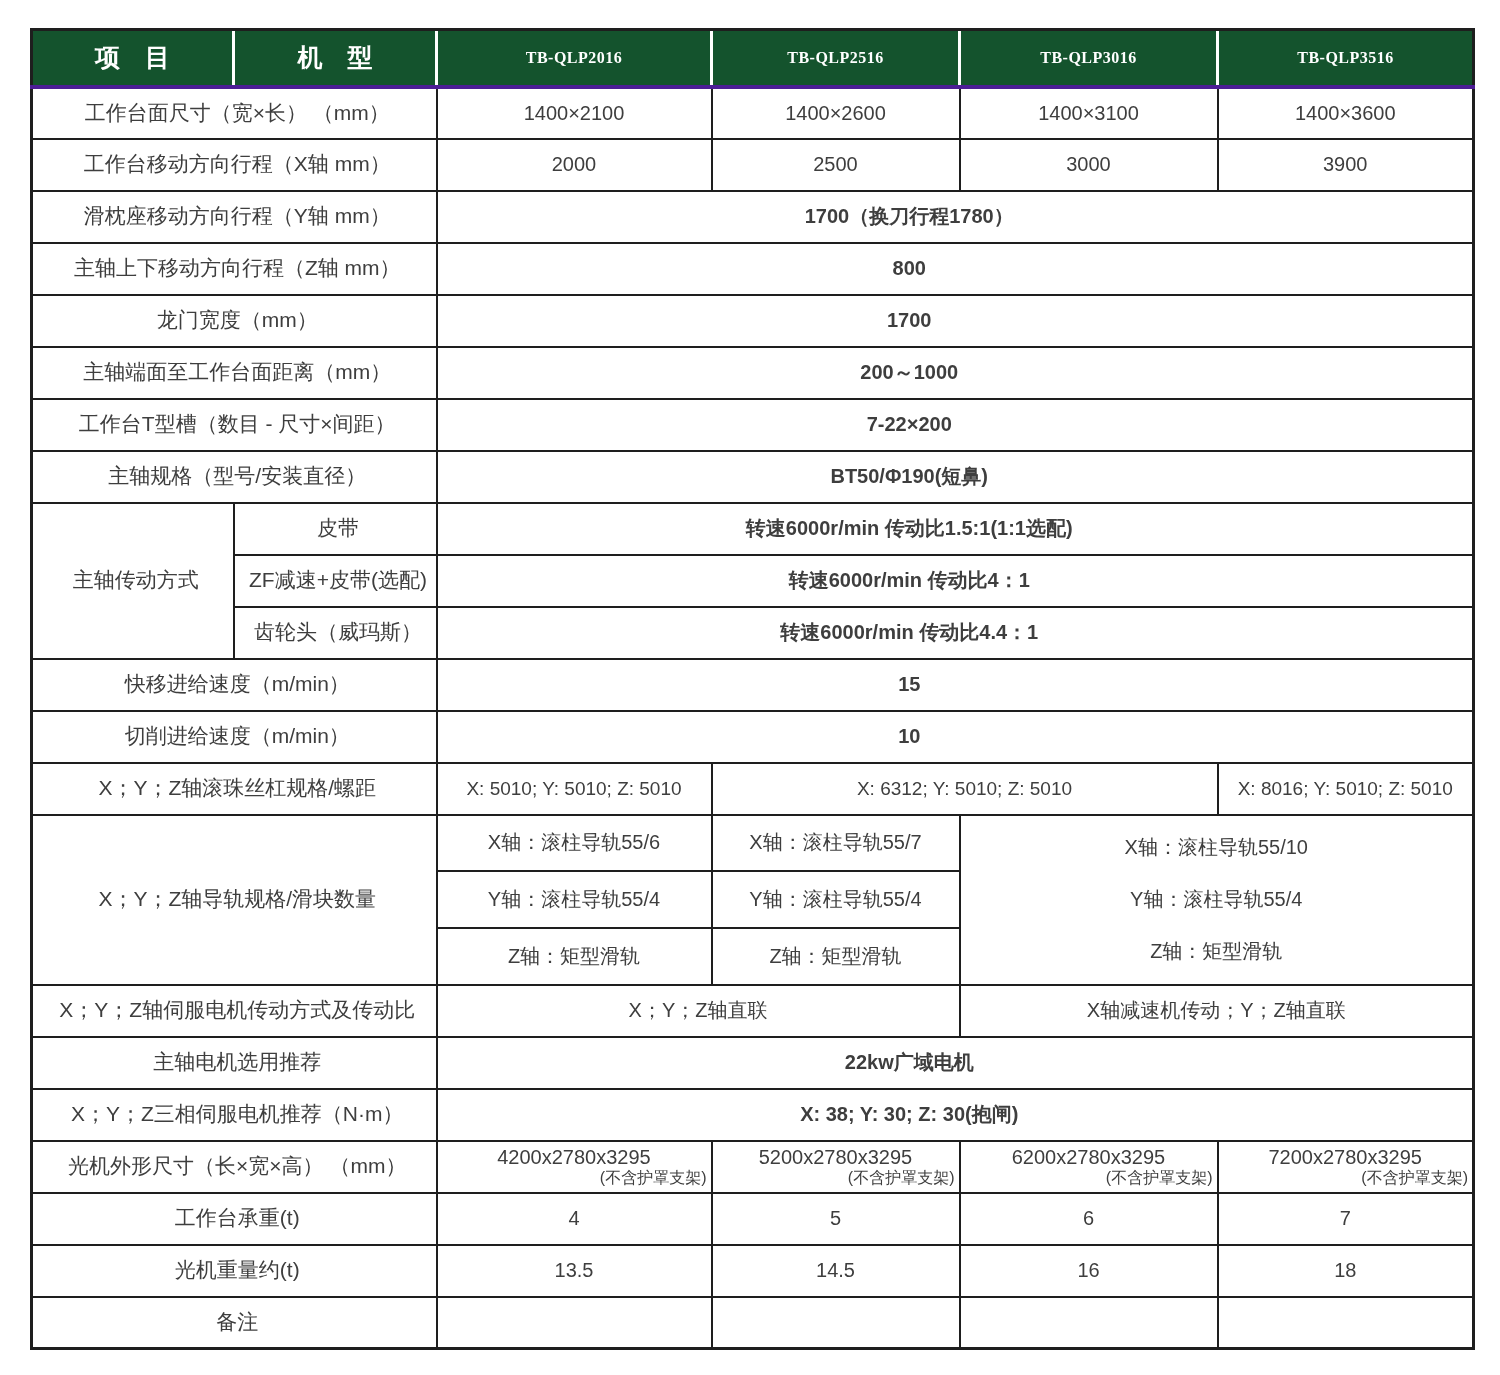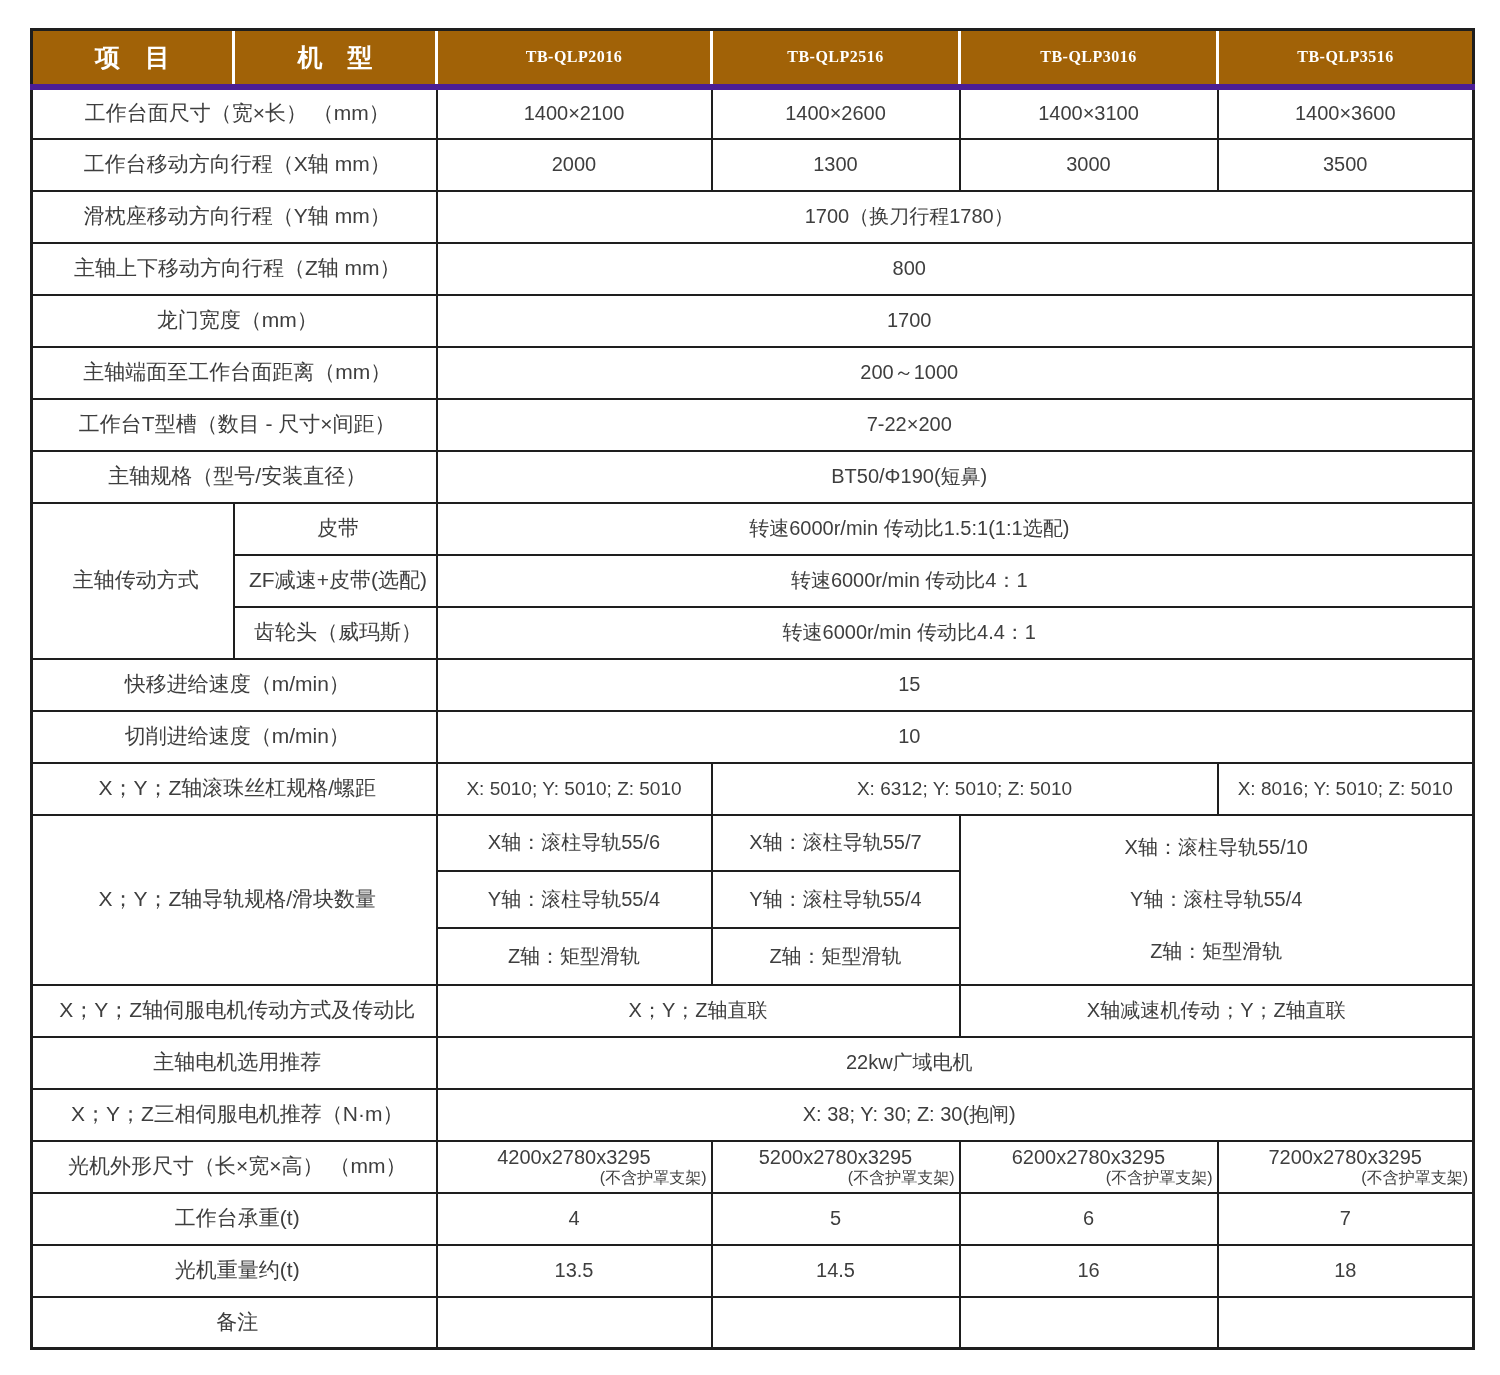--- a/index.html
+++ b/index.html
@@ -23,39 +23,39 @@
     vertical-align:middle;
     font-size:20px;
     line-height:1.25;
     padding:0 4px;
     overflow:hidden;
     white-space:nowrap;
   }
   thead tr{height:57px;}
   tbody tr{height:52px;}
   td.hdr{
-    background:#a16207;
+    background:#14532d;
     color:#ffffff;
     font-weight:bold;
     font-size:25px;
     border-top:3px solid #1e1e1e;
-    border-bottom:6px solid #4c1d95;
+    border-bottom:4px solid #4c1d95;
   }
   td.hdr + td.hdr{border-left:3px solid #ffffff;}
   td.model{
     font-family:"Liberation Serif","DejaVu Serif",serif;
     font-size:16px;
     letter-spacing:0.5px;
   }
   td.lbl{
     text-align:center;
     padding-left:10px;
     font-size:21px;
   }
-  td.mfull{padding-right:95px;} 
+  td.mfull{padding-right:95px;font-weight:bold;} 
   td.bs{font-size:19px;padding:8px 2px;}
   td.railmerge{padding:6px;}
   .railline{
     height:52px;
     display:flex;align-items:center;justify-content:center;
   }
   .dim-main{font-size:20px;line-height:1.15;}
   .dim-note{font-size:16px;line-height:1.1;text-align:right;}
 </style>
 </head>
@@ -85,23 +85,23 @@
       <tr>
         <td class="lbl" colspan="2">工作台面尺寸（宽×长） （mm）</td>
         <td>1400×2100</td>
         <td>1400×2600</td>
         <td>1400×3100</td>
         <td>1400×3600</td>
       </tr>
       <tr>
         <td class="lbl" colspan="2">工作台移动方向行程（X轴 mm）</td>
         <td>2000</td>
-        <td>1300</td>
+        <td>2500</td>
         <td>3000</td>
-        <td>3500</td>
+        <td>3900</td>
       </tr>
       <tr>
         <td class="lbl" colspan="2">滑枕座移动方向行程（Y轴 mm）</td>
         <td class="mfull" colspan="4">1700（换刀行程1780）</td>
       </tr>
       <tr>
         <td class="lbl" colspan="2">主轴上下移动方向行程（Z轴 mm）</td>
         <td class="mfull" colspan="4">800</td>
       </tr>
       <tr>

